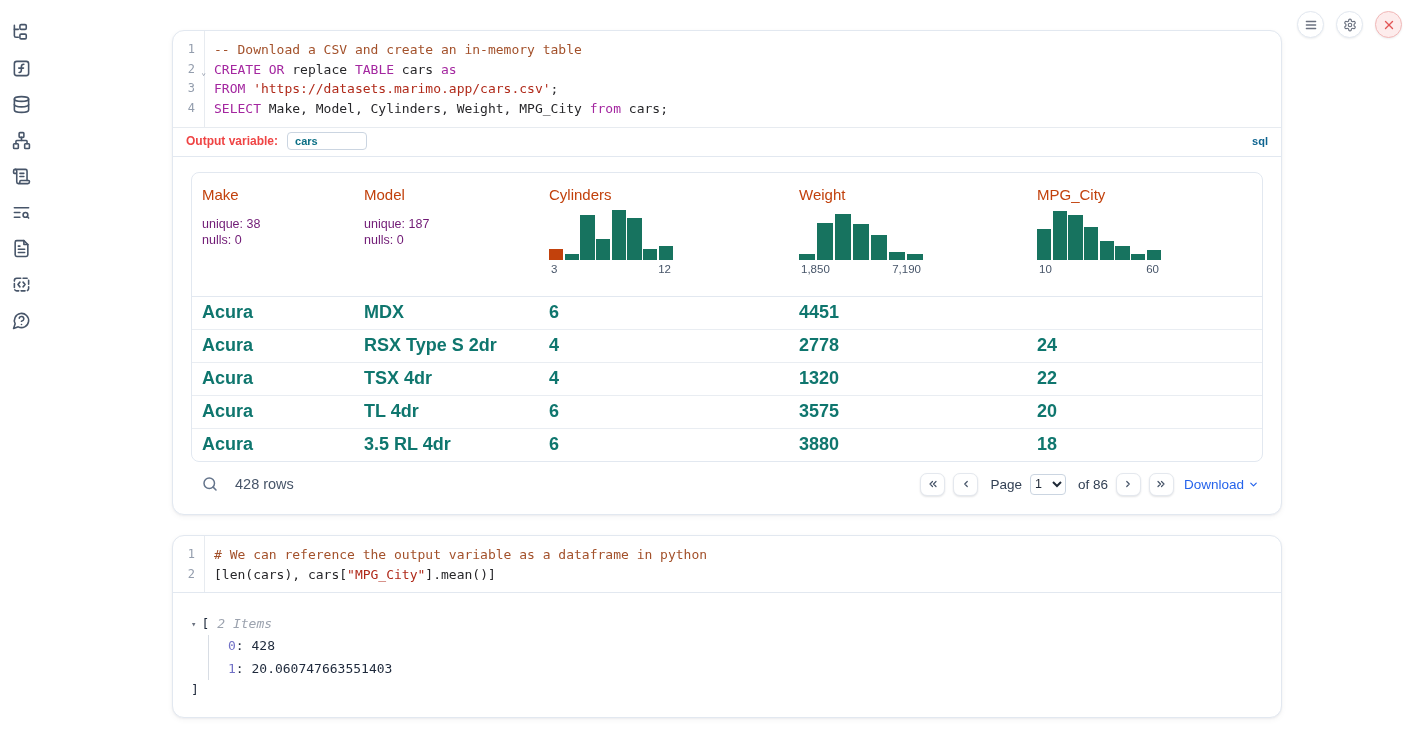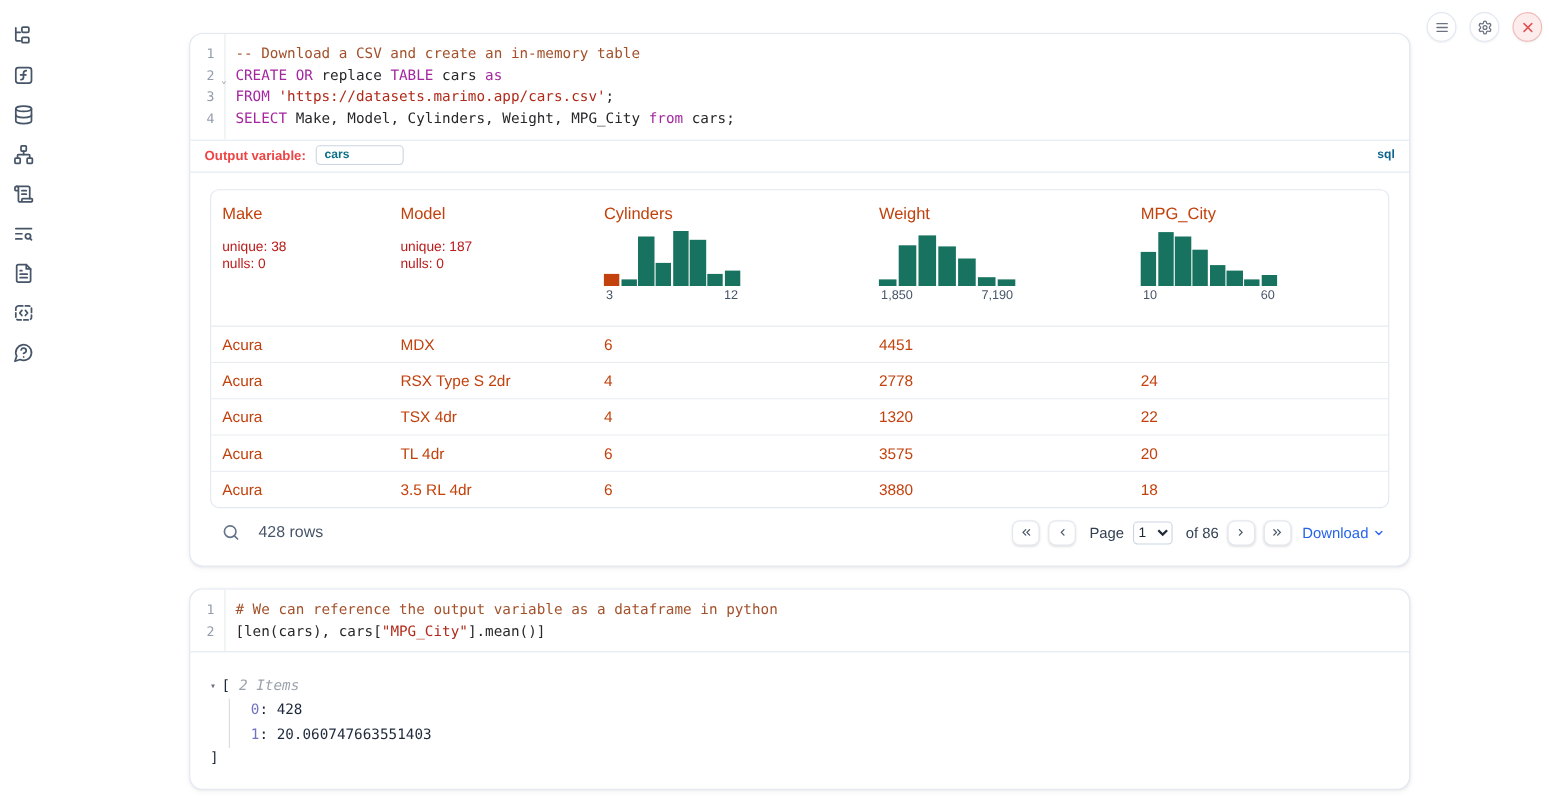--- a/index.html
+++ b/index.html
@@ -41,28 +41,28 @@
 
   
   .cell-output { border-top:1px solid #e2e8f0; padding:15px 18px 10px 18px; }
 
   
   .data-table { border:1px solid #e2e8f0; border-radius:8px; overflow:hidden; }
   .t-grid { display:grid; grid-template-columns:162px 185px 250px 238px 1fr; }
   .t-head { border-bottom:1px solid #e2e8f0; height:124px; }
   .th { padding:13px 10px 0 10px; }
   .th-name { font-size:15px; color:#c2410c; cursor:pointer; }
-  .th-stats { margin-top:13px; font-size:12.5px; color:#b91c1c; line-height:16.5px; }
+  .th-stats { margin-top:13px; font-size:12.5px; color:#701a75; line-height:16.5px; }
   .hist { margin-top:5px; width:124px; }
   .hist-bars { display:flex; align-items:flex-end; gap:1.5px; height:52px; }
   .hist-bar { flex:1 1 0; min-width:0; }
   .hist-labels { display:flex; justify-content:space-between; font-size:11.5px; color:#475569; margin-top:3px; padding:0 2px; }
   .tr { border-bottom:1px solid #e9edf2; }
   .tr:last-child { border-bottom:none; }
-  .td { padding:0 10px; font-size:14px; color:#c2410c; height:32px; display:flex; align-items:center; }
+  .td { padding:0 10px; font-size:18px; color:#0f766e; height:32px; display:flex; align-items:center;font-weight:bold; }
 
   
   .t-footer { display:flex; align-items:center; padding:11px 4px 8px 4px; }
   .search-btn { width:18px; height:18px; color:#64748b; margin:0 16px 0 6px; cursor:pointer; }
   .search-btn svg { width:100%; height:100%; }
   .row-count { font-size:14.5px; color:#475569; }
   .pager { margin-left:auto; display:flex; align-items:center; gap:8px; }
   .pg-btn { width:25px; height:23px; border:1px solid #e4e8ee; border-radius:7px; background:#fff; color:#475569; display:flex; align-items:center; justify-content:center; box-shadow:0 1px 2px rgba(15,23,42,.12); cursor:pointer; }
   .pg-btn svg { width:12px; height:12px; }
   .pg-label { font-size:13.5px; color:#334155; margin-left:4px; }

